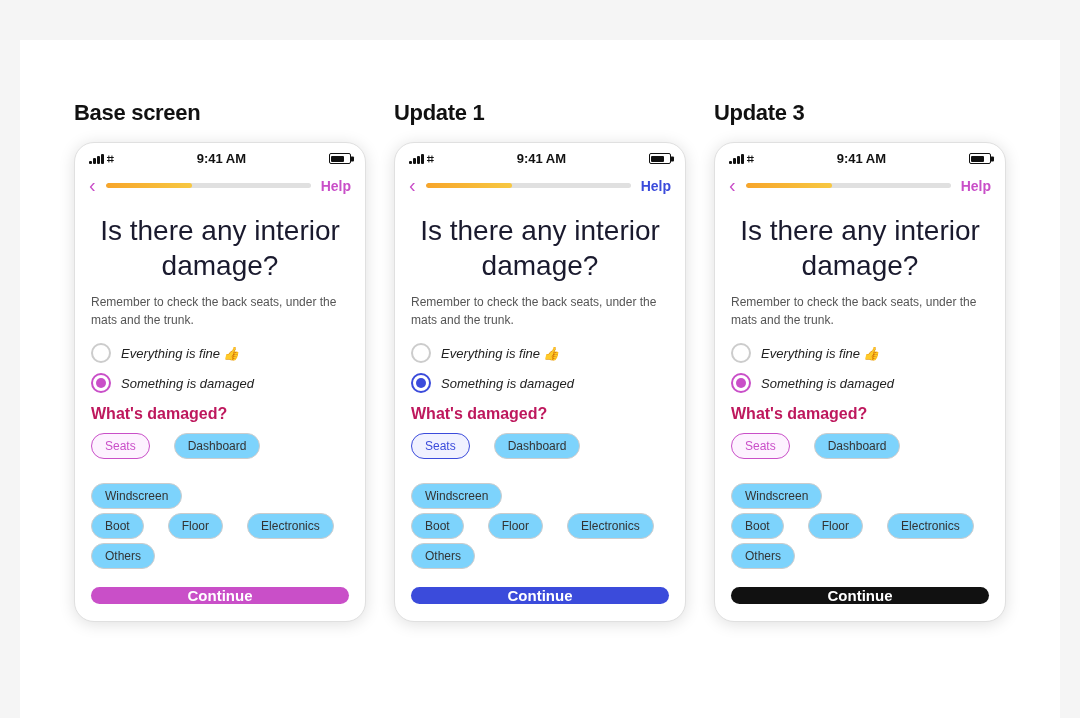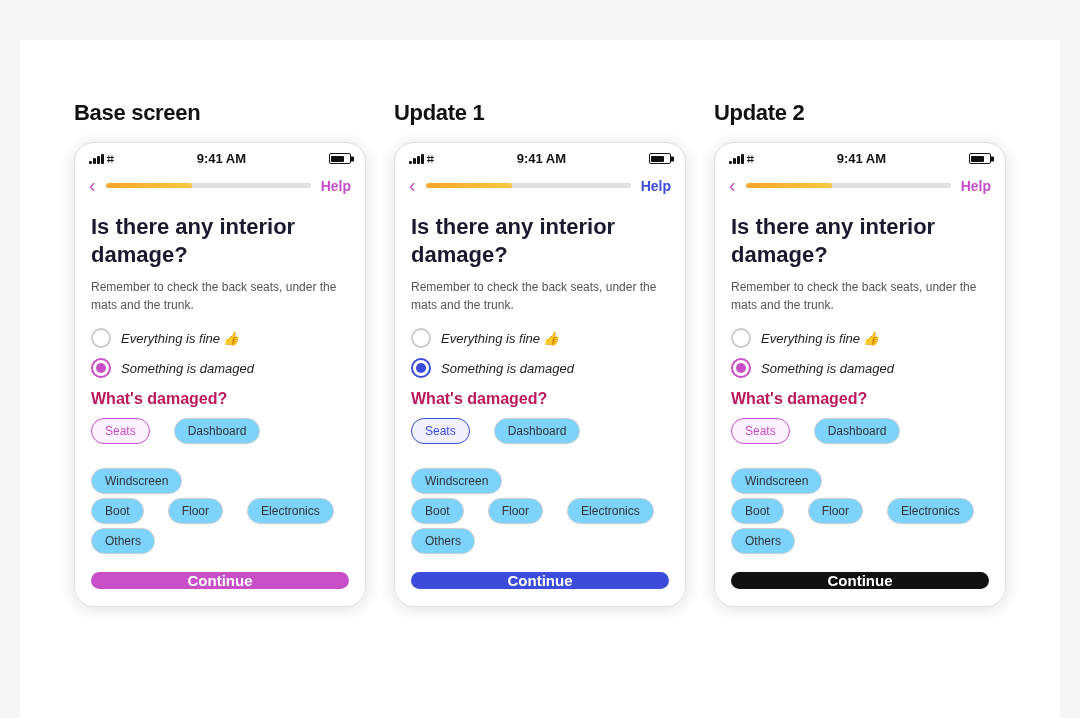--- a/index.html
+++ b/index.html
@@ -97,25 +97,26 @@
       height: 100%;
       border-radius: 3px;
       background: linear-gradient(90deg, #f7a52a, #f7c842);
       width: 42%;
     }
 
     .phone-content {
       padding: 10px 16px 16px 16px;
     }
     .question-title {
-      font-size: 22px;
-      font-weight: 700;
+      font-size: 28px;
+      font-weight: 400;
       color: #1a1a2e;
       line-height: 1.25;
       margin-bottom: 10px;
+      text-align: center;
     }
     .question-sub {
       font-size: 12px;
       color: #555;
       line-height: 1.5;
       margin-bottom: 14px;
     }
 
     .radio-option {
       display: flex;
@@ -283,21 +284,21 @@
           </div><div class="chips-row">
             <div class="chip">Boot</div>
             <div class="chip">Floor</div>
             <div class="chip">Electronics</div>
           </div><div class="chips-row">
             <div class="chip">Others</div>
           </div><button class="continue-btn btn-blue">Continue</button></div>
       </div>
     </div>
     <div class="screen-column">
-      <div class="screen-heading">Update 2</div>
+      <div class="screen-heading">Update 3</div>
       <div class="phone-frame">
         <div class="status-bar">
     <div class="status-left">
       <div class="signal-bars">
         <span></span>
               <span></span>
               <span></span>
               <span></span>
       </div>
       <span class="wifi-icon">⌗</span>

